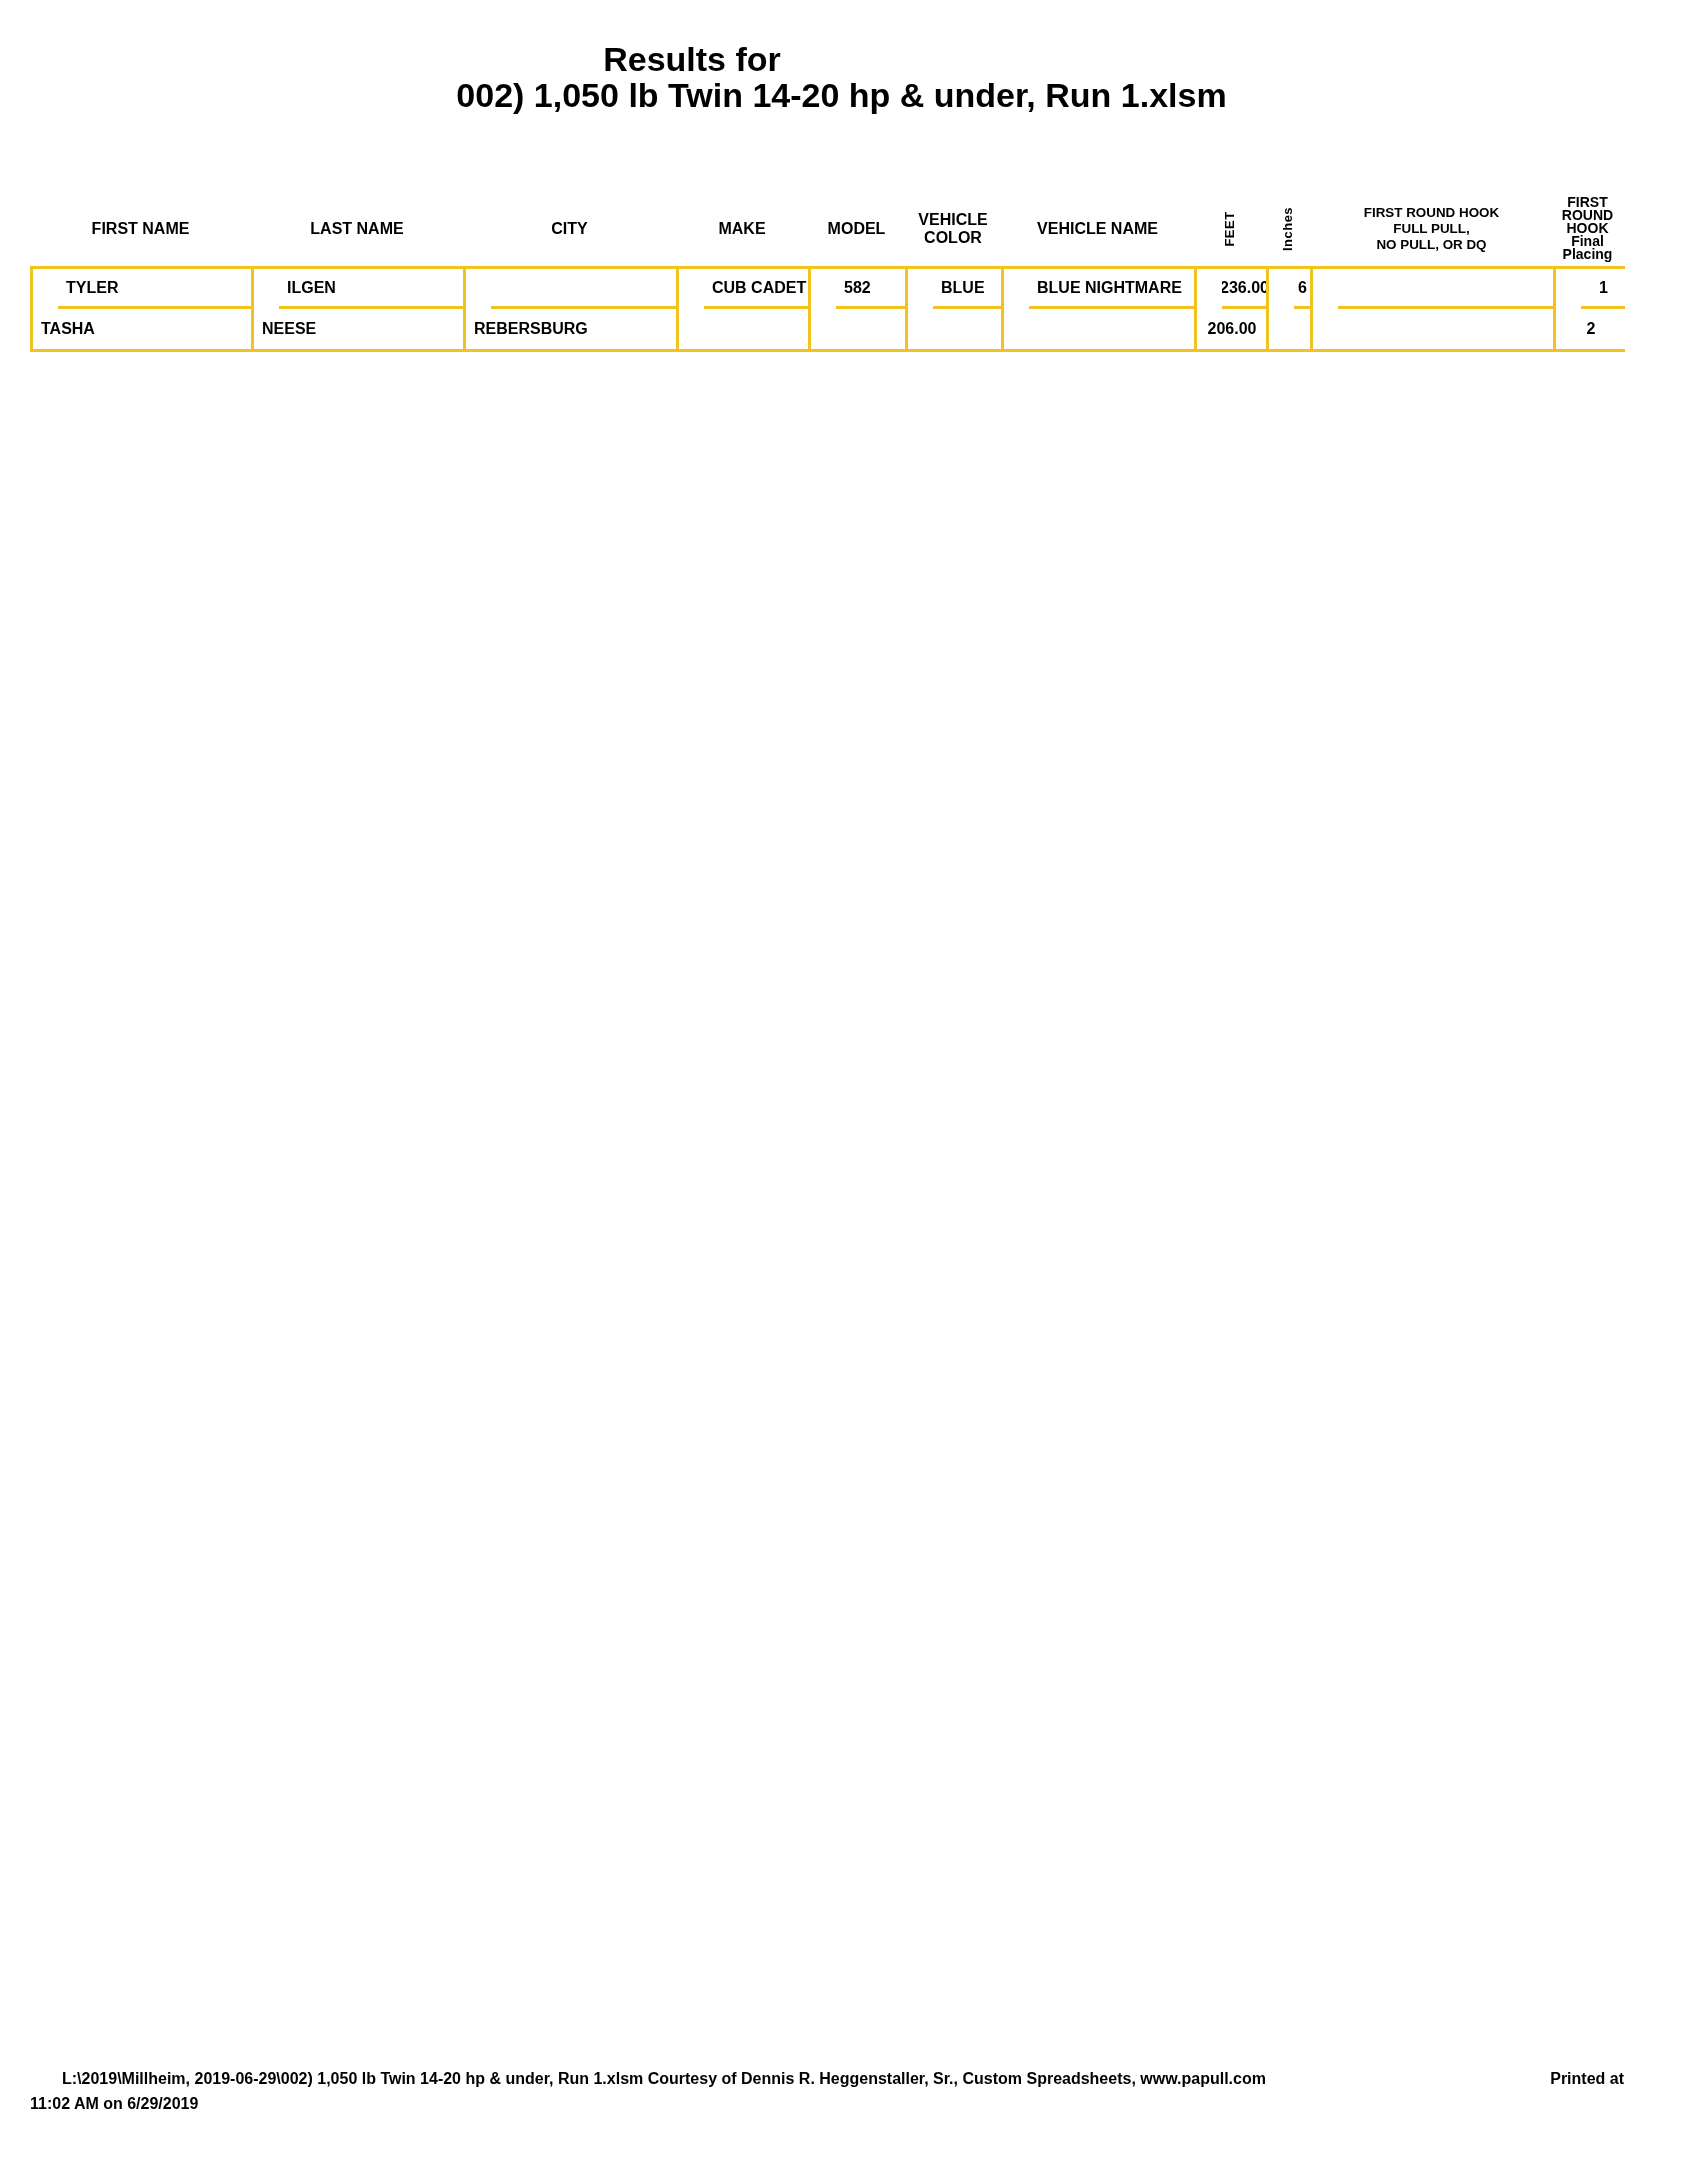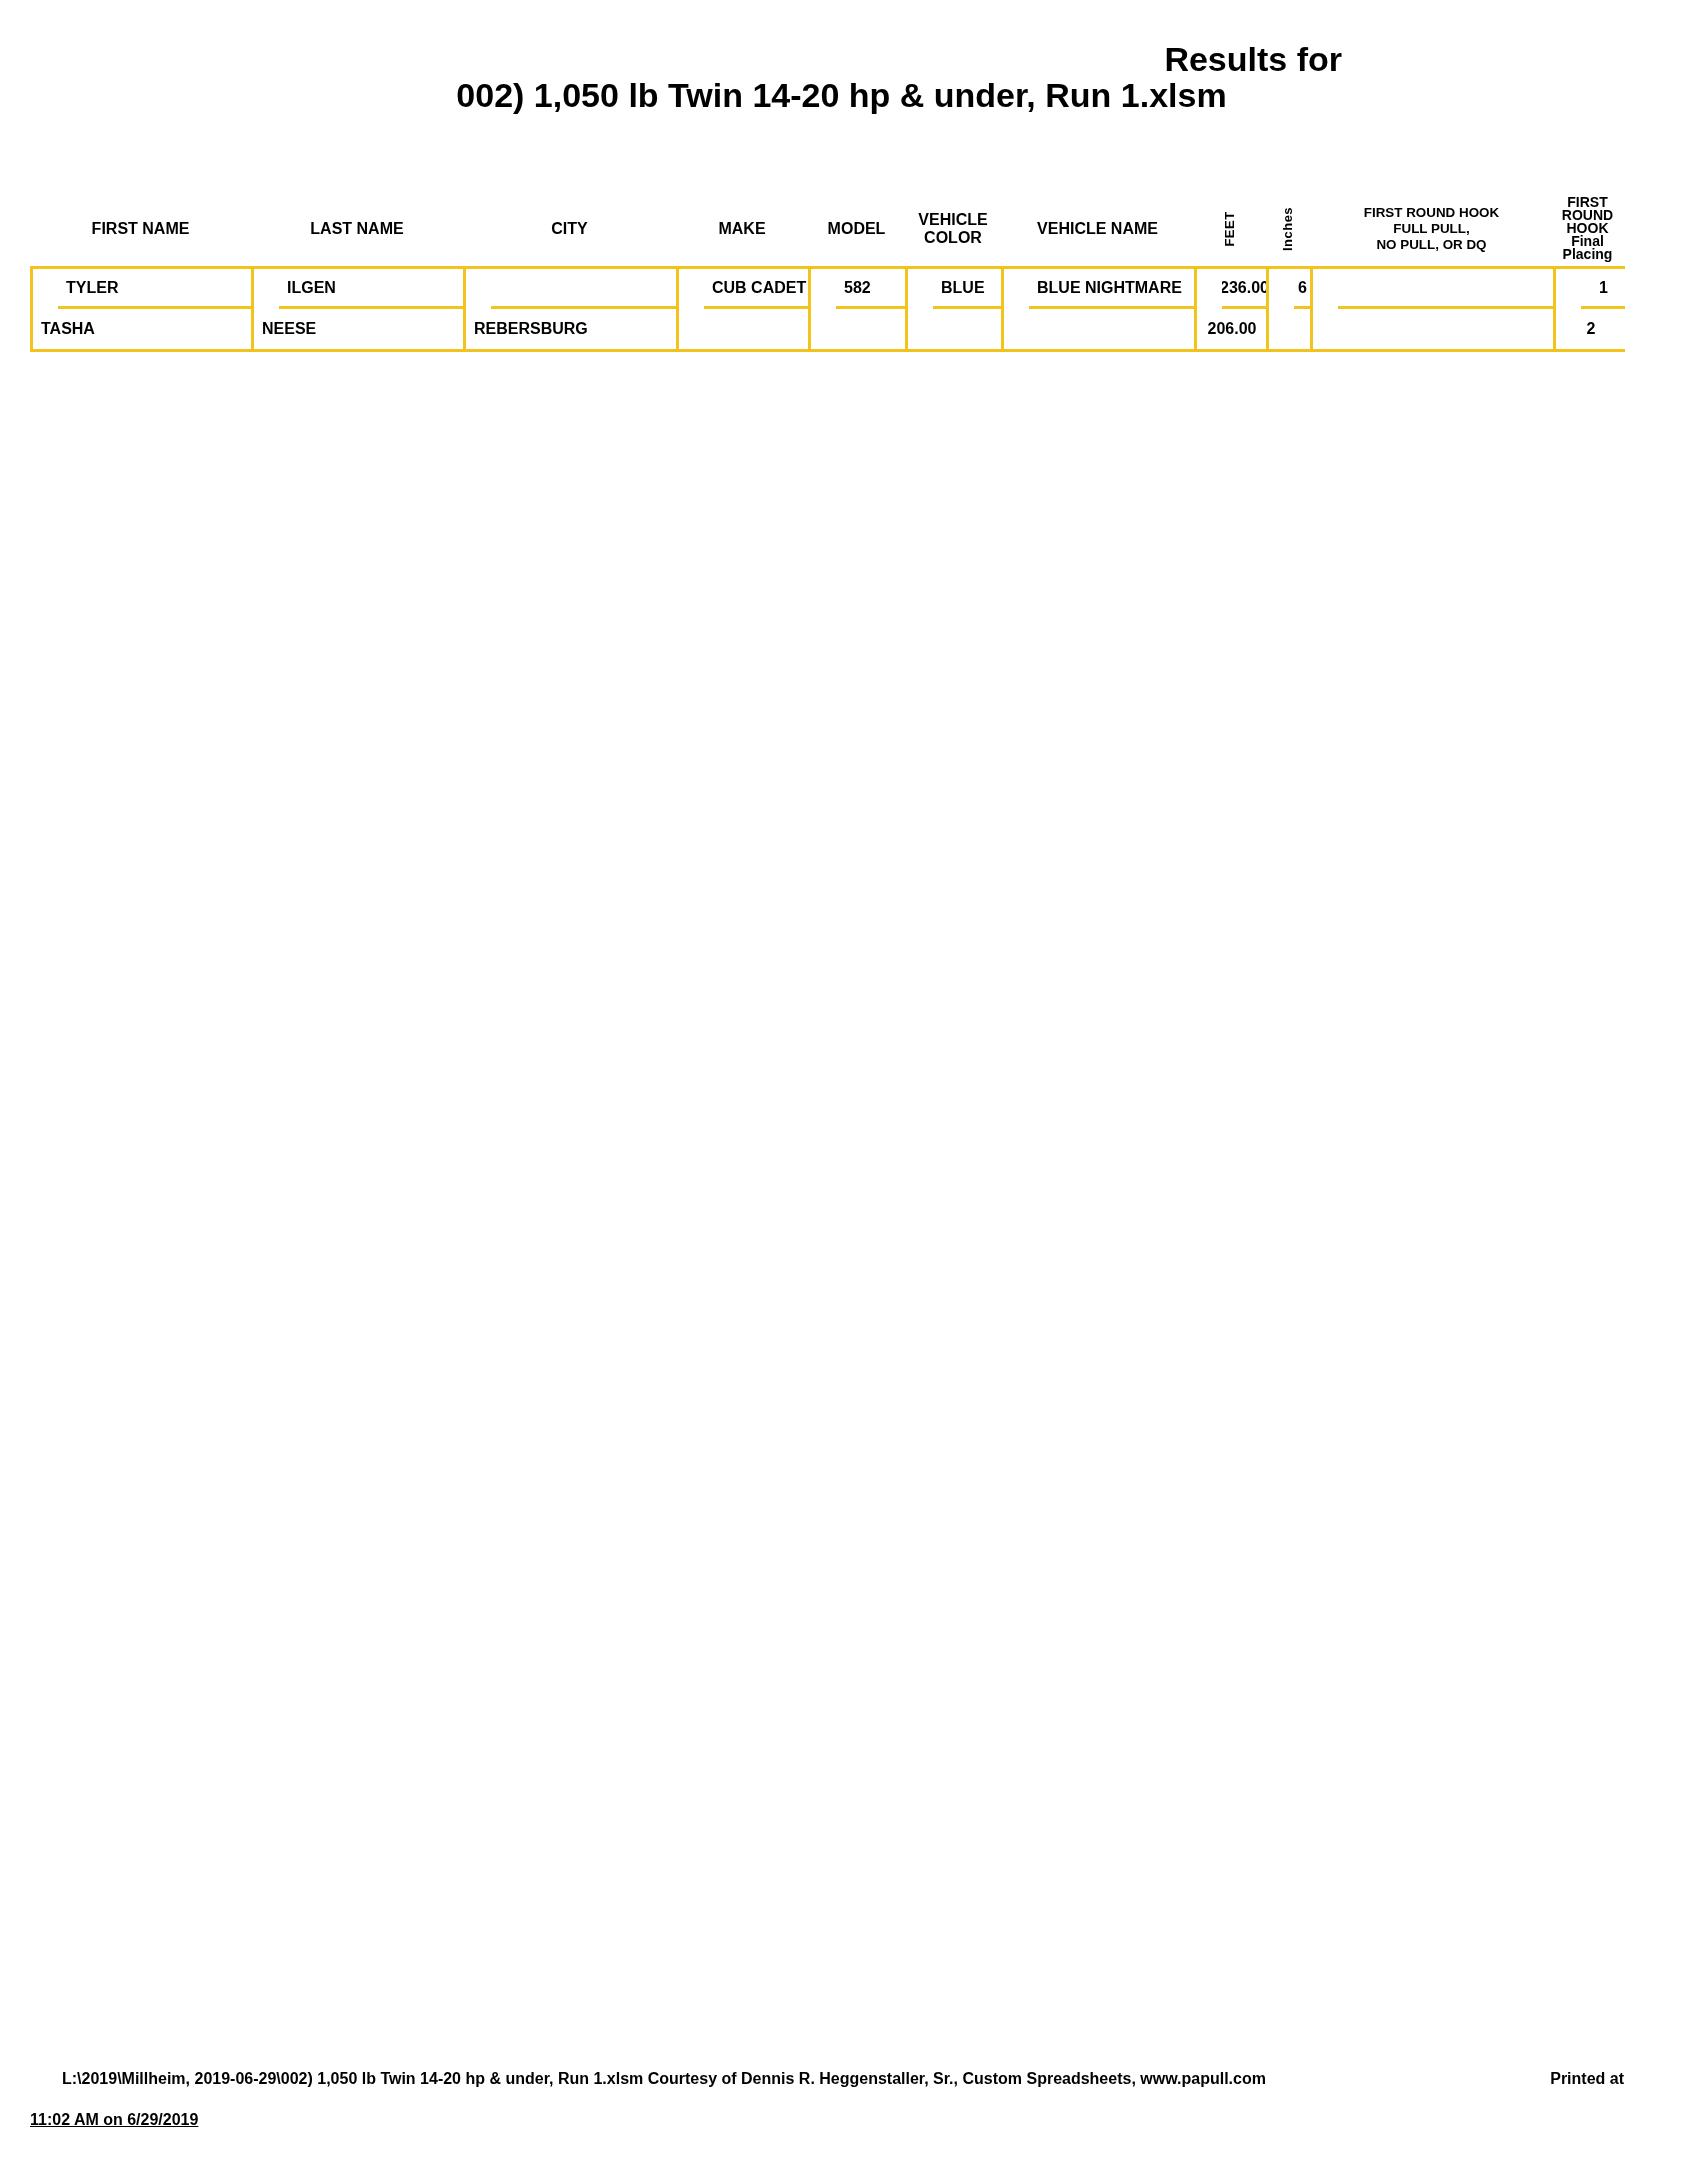--- a/index.html
+++ b/index.html
@@ -1,22 +1,22 @@
 <!DOCTYPE html>
 <html><head>
 <meta charset="utf-8">
 <style>
   html,body{margin:0;padding:0;background:#ffffff;}
   .page{
     position:relative;width:1683px;height:2178px;background:#ffffff;
     font-family:"Liberation Sans", sans-serif;font-weight:bold;color:#000000;
     overflow:hidden;
   }
-  .title-line1{position:absolute;top:40px;left:0;width:1342px;text-align:right;
-    font-size:34px;line-height:38px;}
+  .title-line1{position:absolute;top:40px;left:0;width:1342px;text-align:center;
+    font-size:34px;line-height:38px;padding-left:21px;}
   .title-line2{position:absolute;top:76px;left:0;width:1683px;text-align:center;
     font-size:34px;line-height:38px;}
 
   
   .thead{
     position:absolute;left:30px;top:196px;height:63px;
     display:grid;
     grid-template-columns:221px 212px 213px 132px 97px 96px 193px 72px 44px 243px 69px;
   }
   .th{display:flex;align-items:center;justify-content:center;text-align:center;
@@ -39,21 +39,21 @@
     font-size:16px;white-space:nowrap;overflow:hidden;
   }
   .td.r1{border-bottom:3px solid #f2c31c;margin-left:25px;}
   .td.center{justify-content:center;padding-left:1px;}
   .td.lastcol{border-right:none;}
 
   
   .footer{position:absolute;left:30px;top:2069px;width:1594px;font-size:16px;line-height:20px;}
   .footer-line1{position:relative;white-space:nowrap;margin-left:32px;}
   .printed-at{position:absolute;right:0;top:0;}
-  .footer-line2{margin-top:21px;text-decoration:underline;}
+  .footer-line2{margin-top:5px;}
 </style>
 </head>
 <body>
 
 <div class="page">
 
   <div class="title-line1">Results for</div>
   <div class="title-line2">002) 1,050 lb Twin 14-20 hp &amp; under, Run 1.xlsm</div>
 
   <div class="thead">

